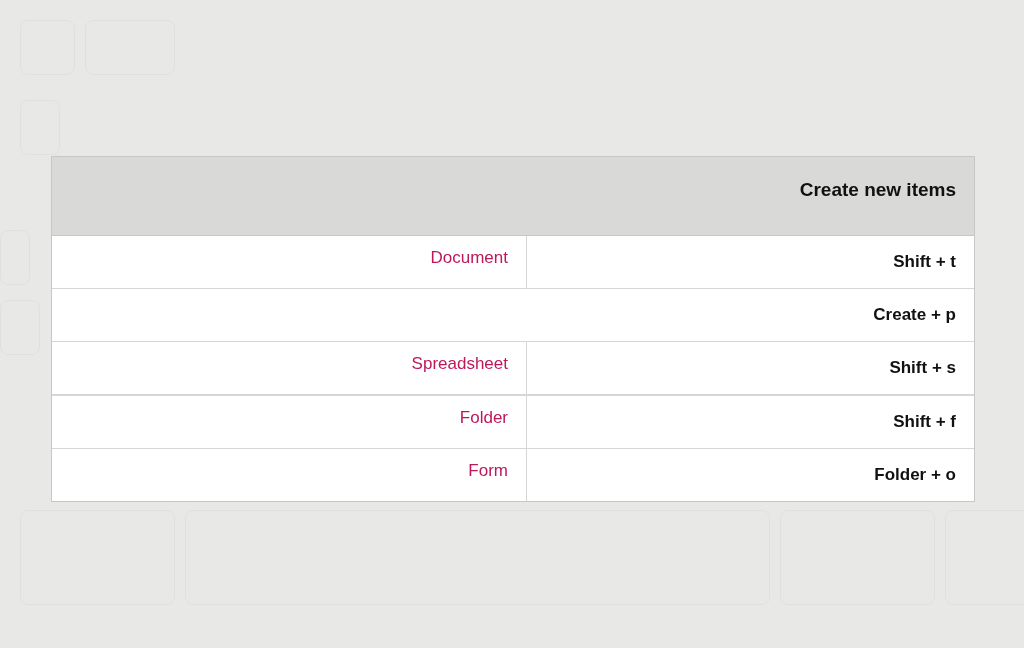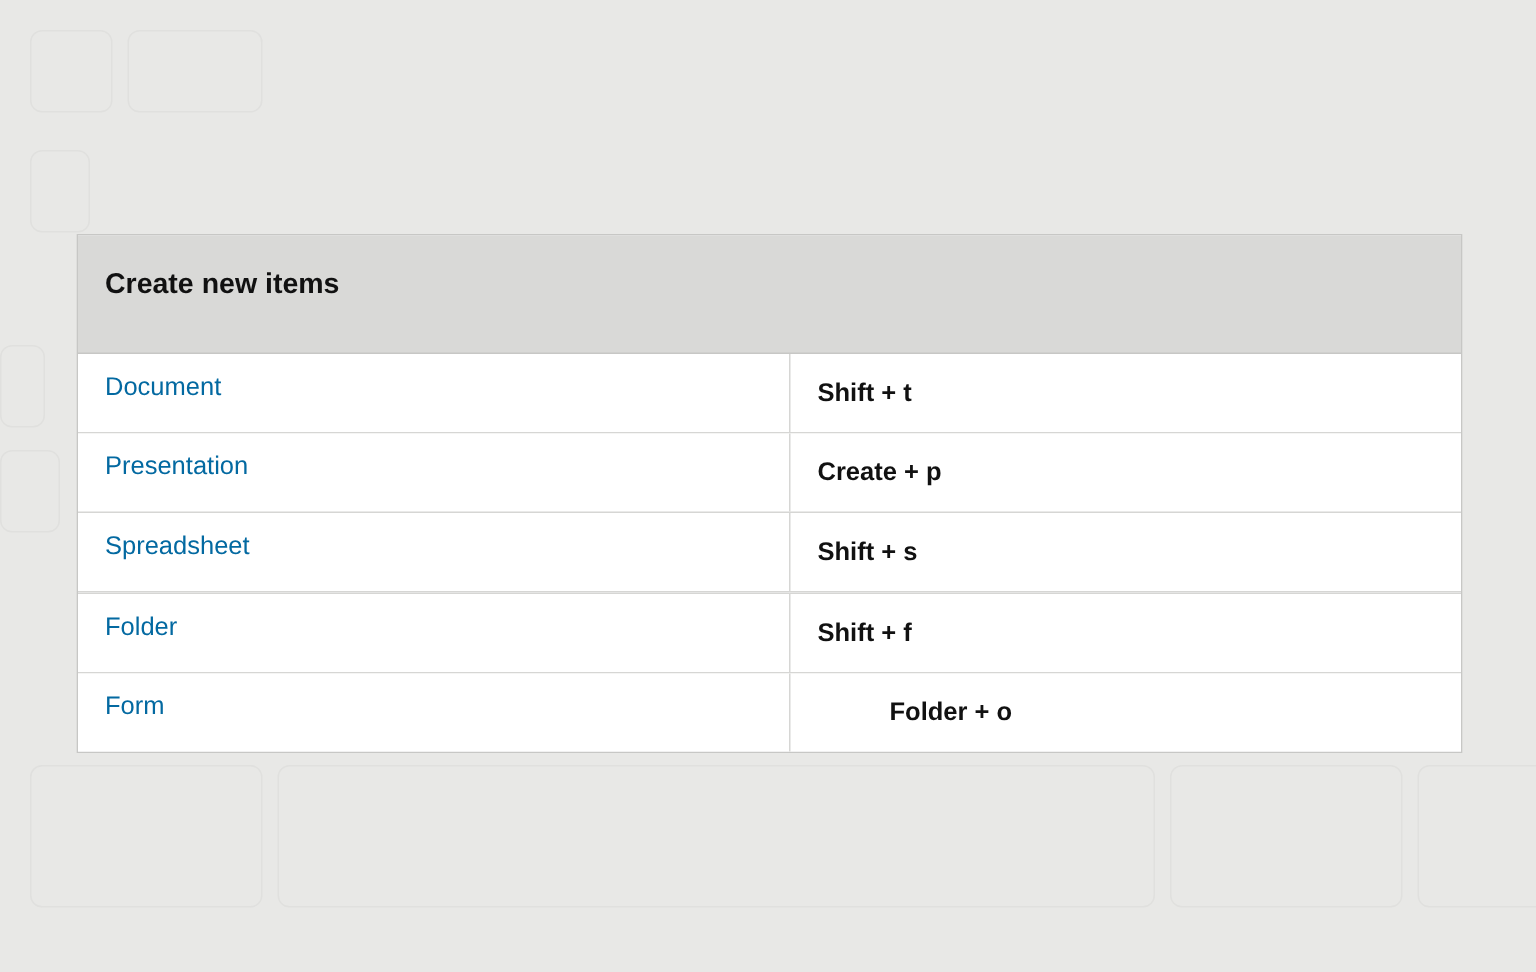--- a/index.html
+++ b/index.html
@@ -1,18 +1,19 @@
 <!DOCTYPE html>
 <html><head>
   <meta charset="utf-8">
   <style>
     * {
       margin: 0;
       padding: 0;
       box-sizing: border-box;
+      text-align: right;
     }
     body {
       width: 1024px;
       height: 648px;
       background: #e8e8e6;
       font-family: -apple-system, BlinkMacSystemFont, "Segoe UI", Helvetica, Arial, sans-serif;
       position: relative;
       overflow: hidden;
     }
     
@@ -50,21 +51,21 @@
       background: #fff;
     }
     .row:last-child {
       border-bottom: none;
       gap: 48px;
     }
     .cell-action {
       flex: 0 0 475px;
       padding: 12px 18px;
       font-size: 17px;
-      color: #0369a1;
+      color: #be185d;
       border-right: 1px solid #d6d6d4;
     }
     .cell-shortcut {
       flex: 1;
       padding: 16px 18px;
       font-size: 17px;
       font-weight: 700;
       color: #111;
     }
   </style>
@@ -84,21 +85,20 @@
 </div>
 
 <div class="table-wrap">
   <div class="table-header">Create new items</div>
 
   <div class="row">
     <div class="cell-action">Document</div>
     <div class="cell-shortcut">Shift + t</div>
   </div>
   <div class="row">
-    <div class="cell-action">Presentation</div>
     <div class="cell-shortcut">Create + p</div>
   </div>
   <div class="row">
     <div class="cell-action">Spreadsheet</div>
     <div class="cell-shortcut">Shift + s</div>
   </div>
   <div class="row">
   </div>
   <div class="row">
     <div class="cell-action">Folder</div>

